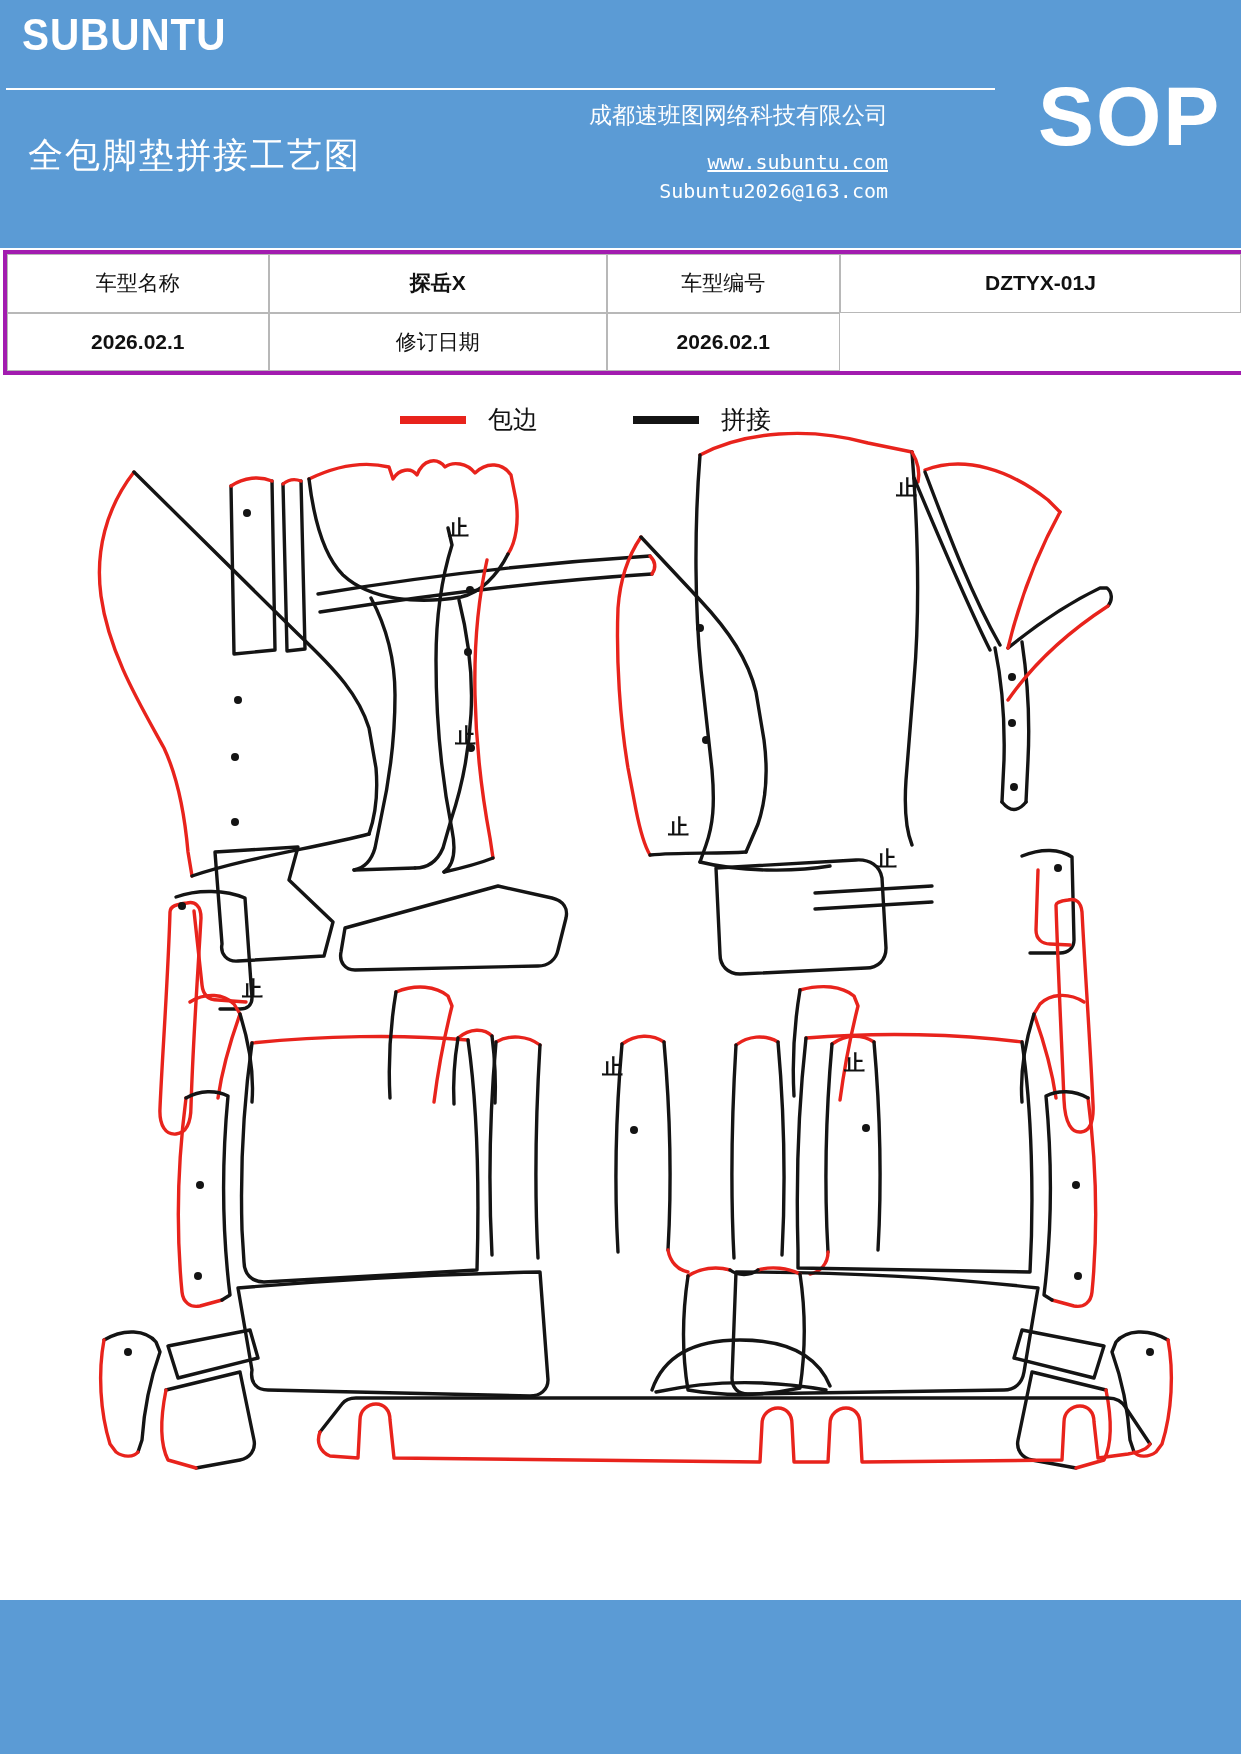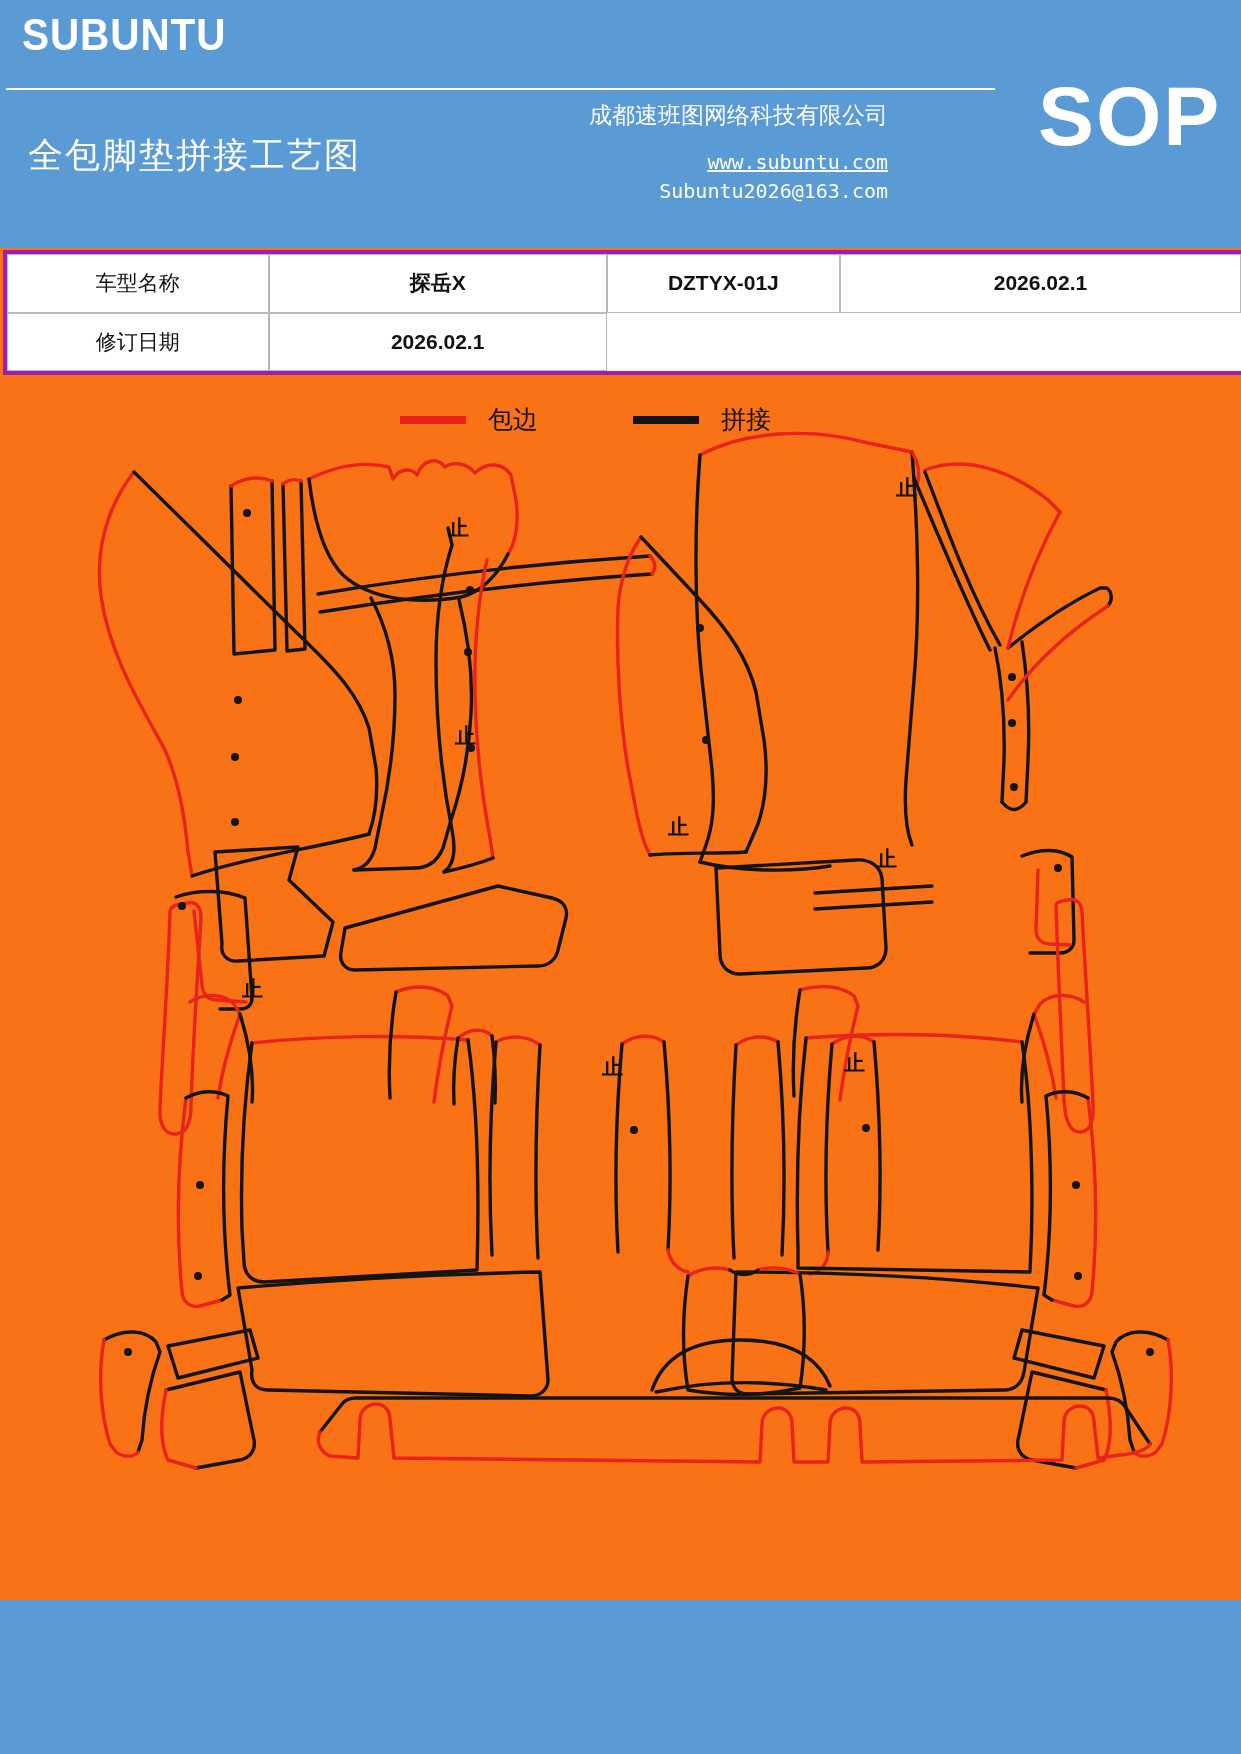--- a/index.html
+++ b/index.html
@@ -1,16 +1,16 @@
 <!DOCTYPE html>
 <html><head>
 <meta charset="utf-8">
 <style>
   html,body{margin:0;padding:0;background:#888;}
-  .page{position:relative;width:1241px;height:1754px;background:#f97316;
+  .page{position:relative;width:1241px;height:1754px;background:#ffffff;
         font-family:"Liberation Sans",sans-serif;overflow:hidden;margin:0 auto;}
   
   .header{position:absolute;left:0;top:0;width:1241px;height:248px;background:#5b9bd5;}
   .logo{position:absolute;left:22px;top:10px;color:#fff;font-size:44px;font-weight:bold;
         letter-spacing:1px;transform:scaleX(.92);transform-origin:left;
         font-family:"Liberation Sans",sans-serif;}
   .header-rule{position:absolute;left:6px;top:88px;width:989px;height:2px;background:#fefefe;}
   .doc-title{position:absolute;left:28px;top:132px;color:#fff;font-size:35px;
              font-family:"DejaVu Serif",serif;letter-spacing:2px;}
   .hdr-company{position:absolute;right:353px;top:100px;color:#fff;font-size:23px;
@@ -54,20 +54,21 @@
     <div class="doc-title">全包脚垫拼接工艺图</div>
     <div class="hdr-company">成都速班图网络科技有限公司</div>
     <div class="hdr-web">www.subuntu.com</div>
     <div class="hdr-mail">Subuntu2026@163.com</div>
     <div class="sop">SOP</div>
   </div>
 
   <div class="info-table">
     <div class="cell">车型名称</div>
     <div class="cell value">探岳X</div>
+    <div class="cell">车型编号</div>
     <div class="cell value">DZTYX-01J</div>
     <div class="cell value">2026.02.1</div>
     <div class="cell">修订日期</div>
     <div class="cell value">2026.02.1</div>
   </div>
 
   <div class="legend">
     <div class="legend-item" style="left:400px;top:8px;">
       <div class="legend-swatch red"></div>
       <div class="legend-label">包边</div>

